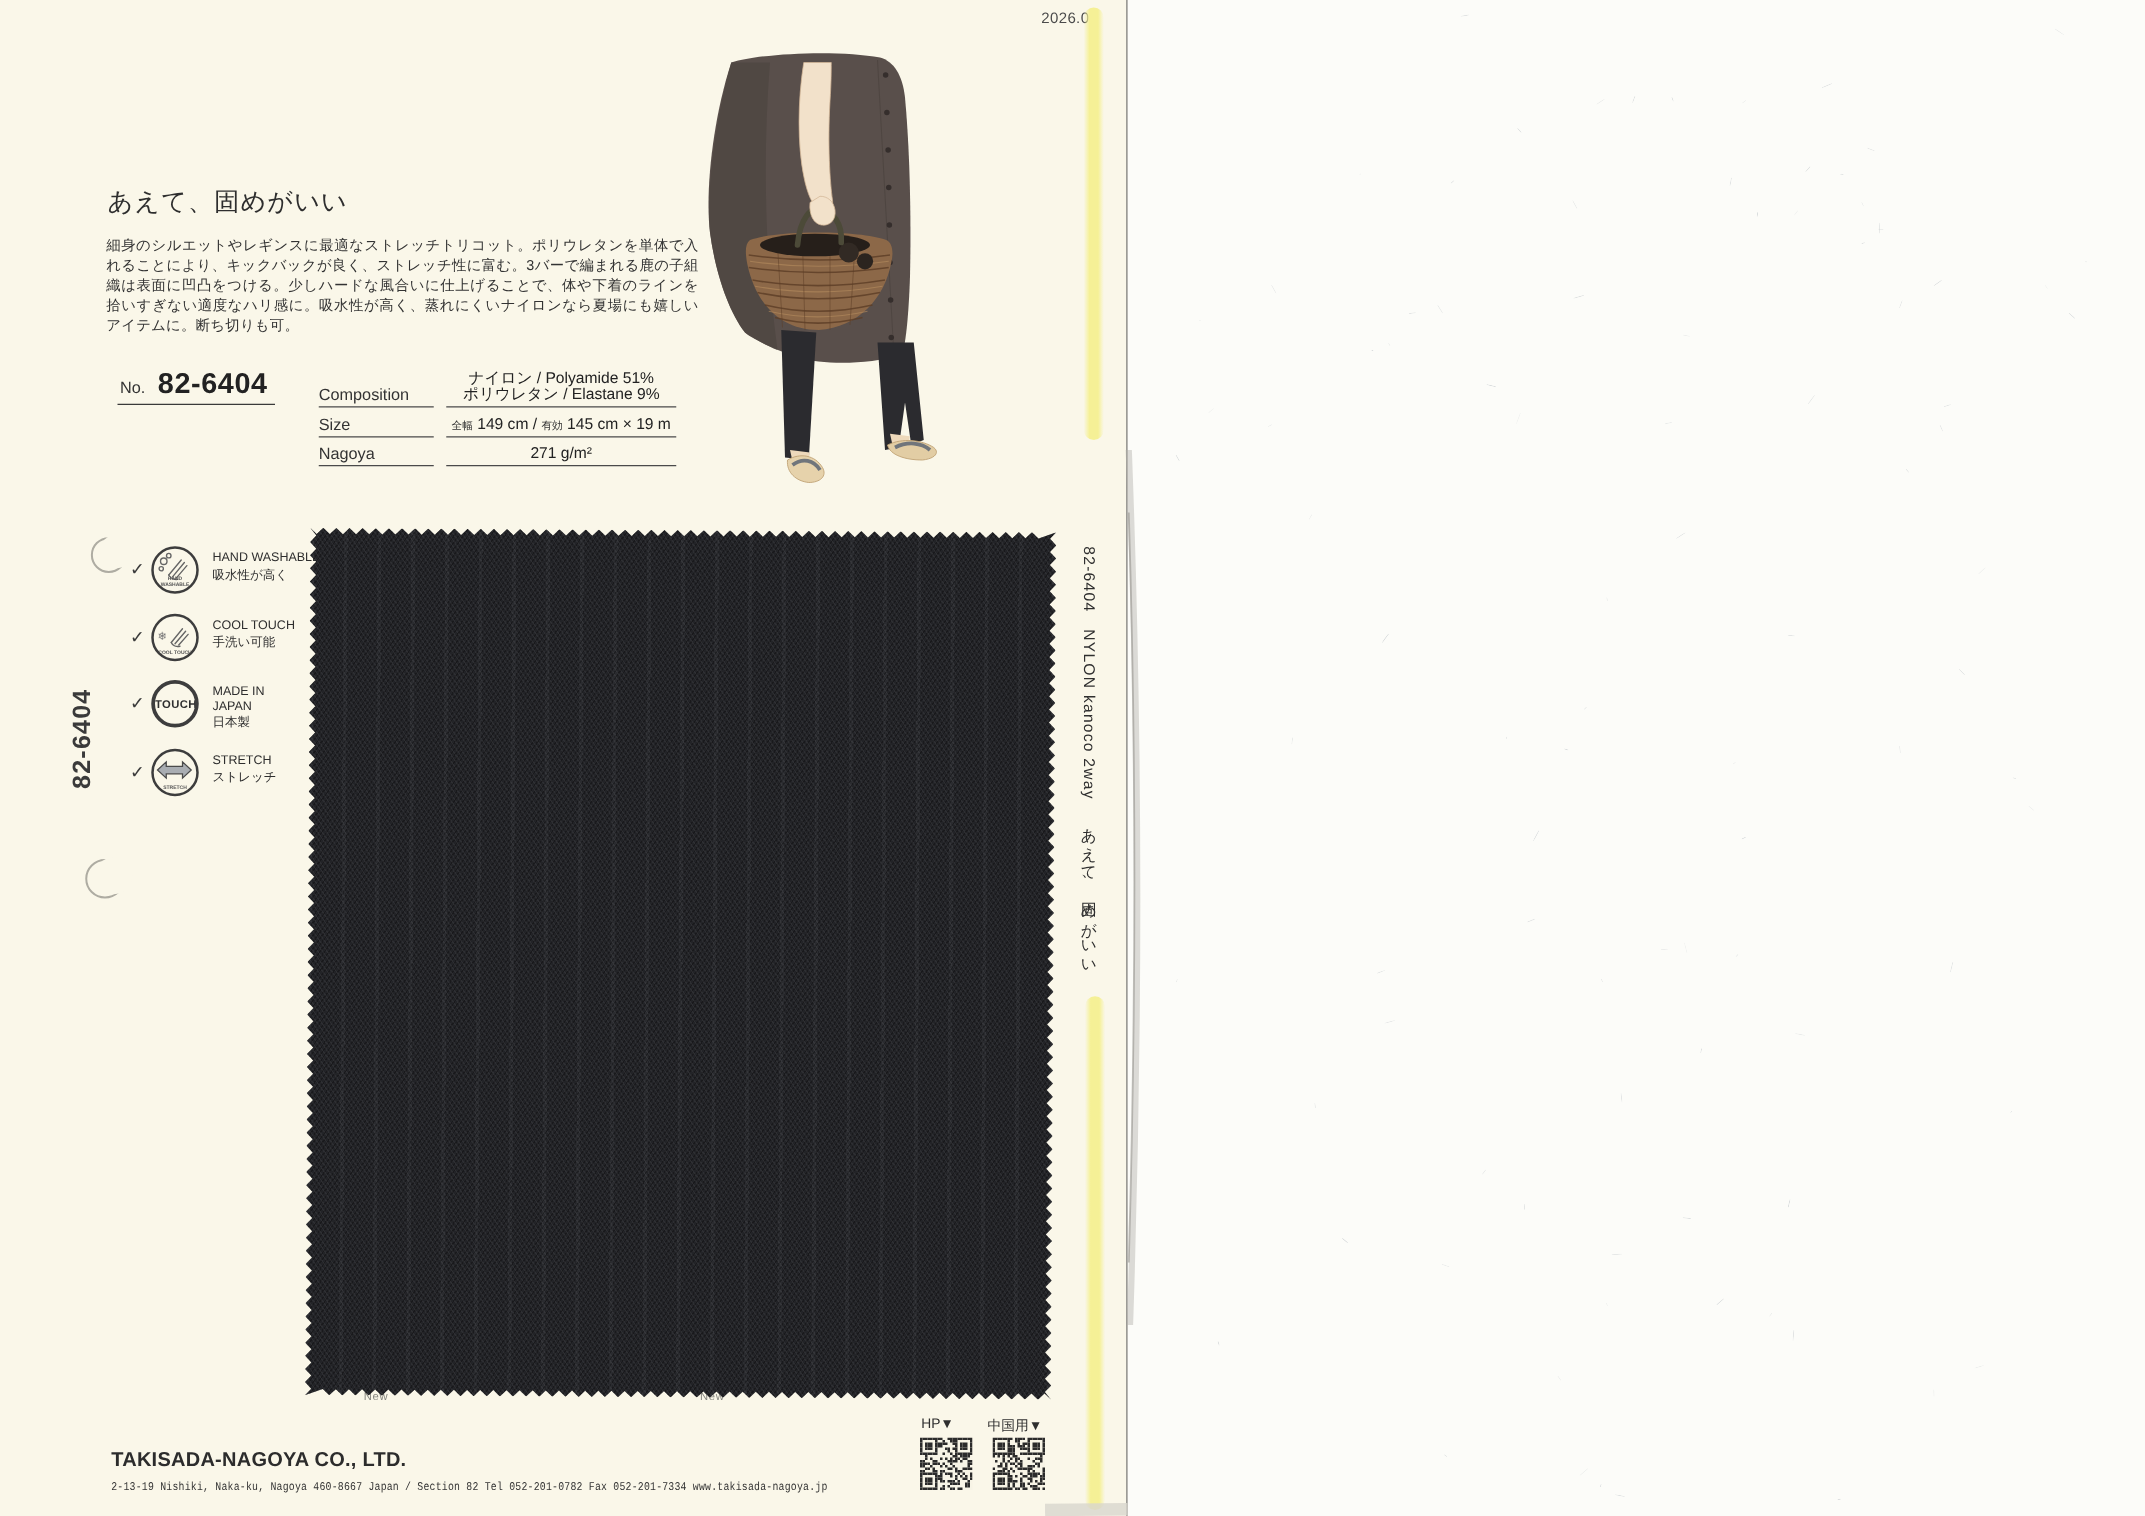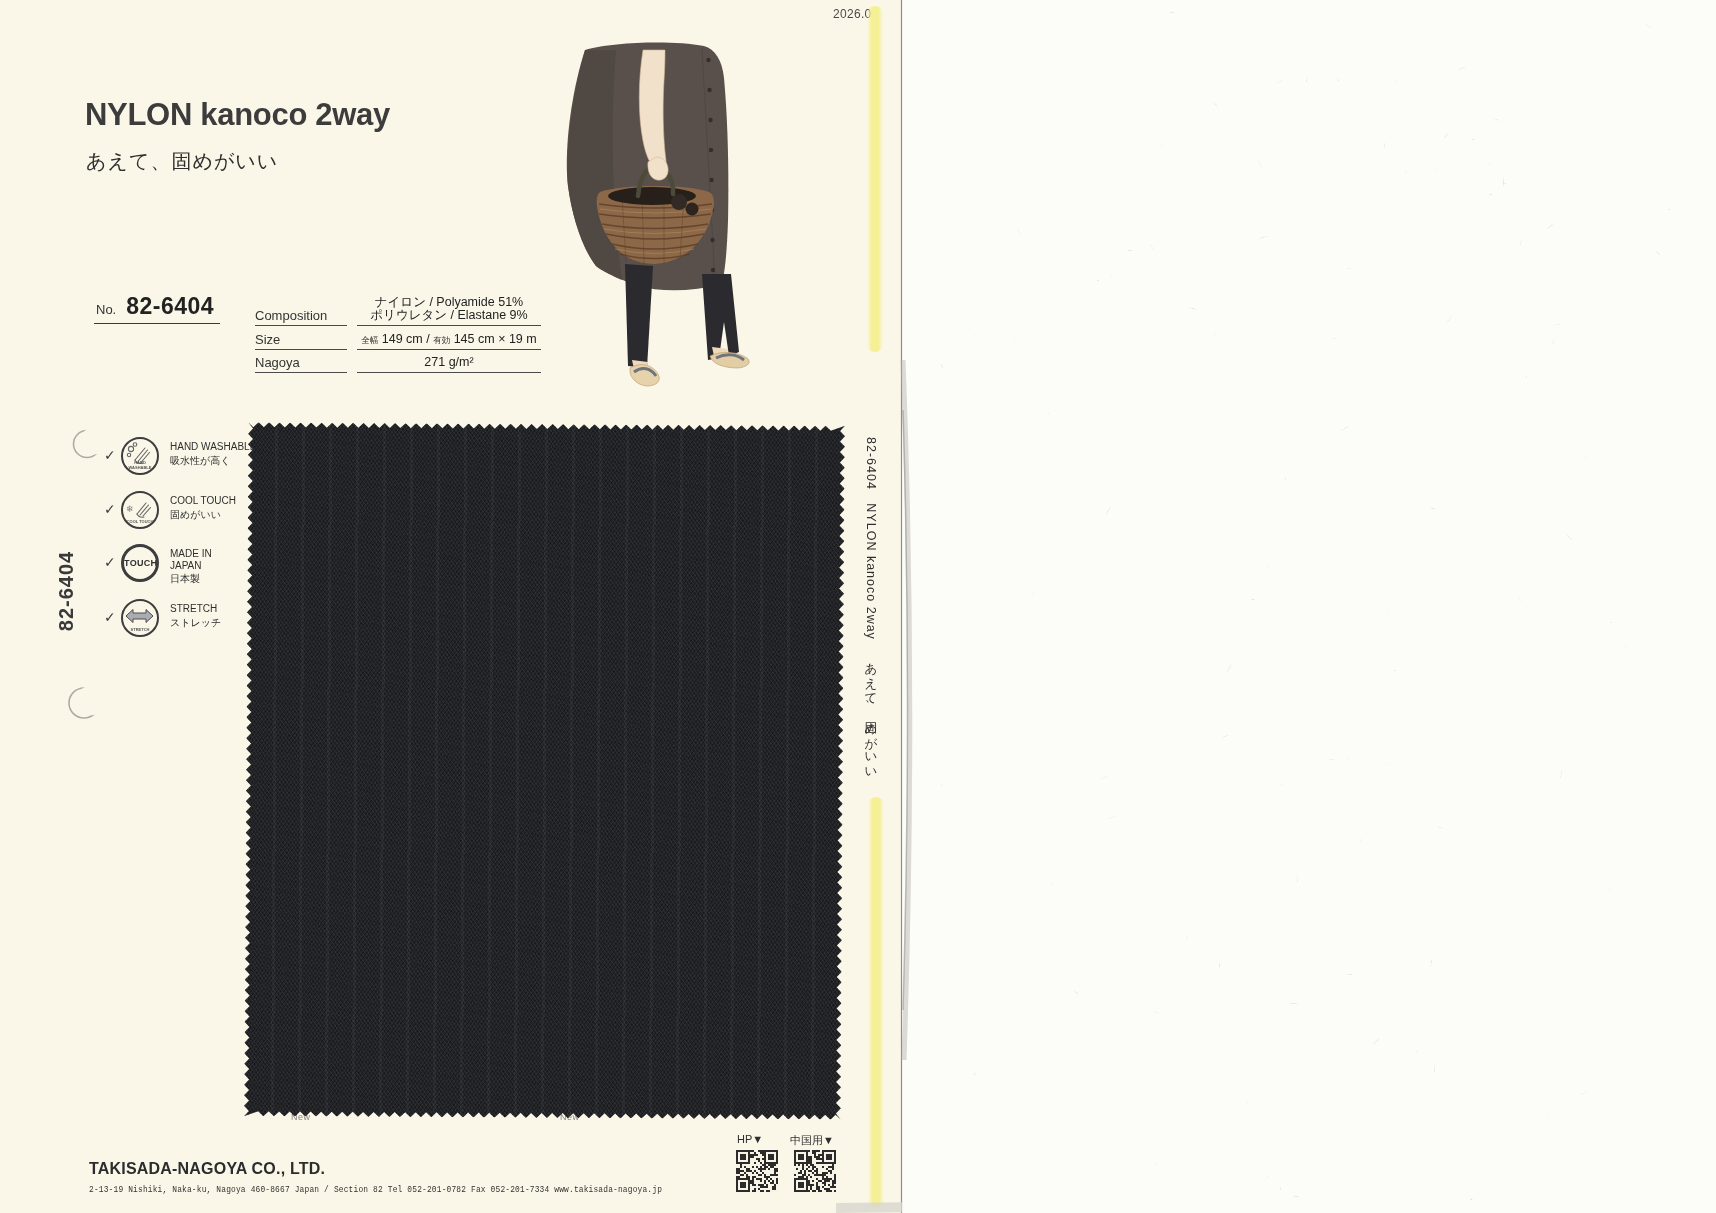--- a/index.html
+++ b/index.html
@@ -85,22 +85,22 @@
 
 <div class="stage">
 
   <div class="card">
 
     <div class="date">2026.01</div>
 
     <div class="ystrip top"></div>
     <div class="ystrip bottom"></div>
 
-    <div class="title">NYLON kanoco 2way</div>
     <div class="subtitle">あえて、固めがいい</div>
+    <div class="desc">細身のシルエットやレギンスに最適なストレッチトリコット。ポリウレタンを単体で入れることにより、キックバックが良く、ストレッチ性に富む。3バーで編まれる鹿の子組織は表面に凹凸をつける。少しハードな風合いに仕上げることで、体や下着のラインを拾いすぎない適度なハリ感に。吸水性が高く、蒸れにくいナイロンなら夏場にも嬉しいアイテムに。断ち切りも可。</div>
 
     <div class="no-block">
       <span class="no-label">No.</span>
       <span class="no-value">82-6404</span>
     </div>
 
     <div class="spec-row comp">
       <span class="lbl">Composition</span>
       <span class="val">
         <span>ナイロン / Polyamide 51%</span><br>
@@ -202,21 +202,21 @@
             <path d="M14,21 L23,10"></path>
               <path d="M17,22 L25.5,12"></path>
               <path d="M20,23 L27.5,14.5"></path>
             <path d="M14,21 Q16,25 21,24"></path>
           </g>
         </svg>
         <span class="cap">COOL TOUCH</span>
       </span>
       <span class="labels">
         <span class="en">COOL TOUCH</span>
-        <span class="ja">固めがいい</span>
+        <span class="ja">手洗い可能</span>
       </span>
     </div>
 
     <div class="feat" style="top:544px">
       <span class="check">✓</span>
       <span class="circle thick">
         <span class="jp-txt">TOUCH</span>
       </span>
       <span class="labels">
         <span class="en wrap">MADE IN JAPAN</span>

